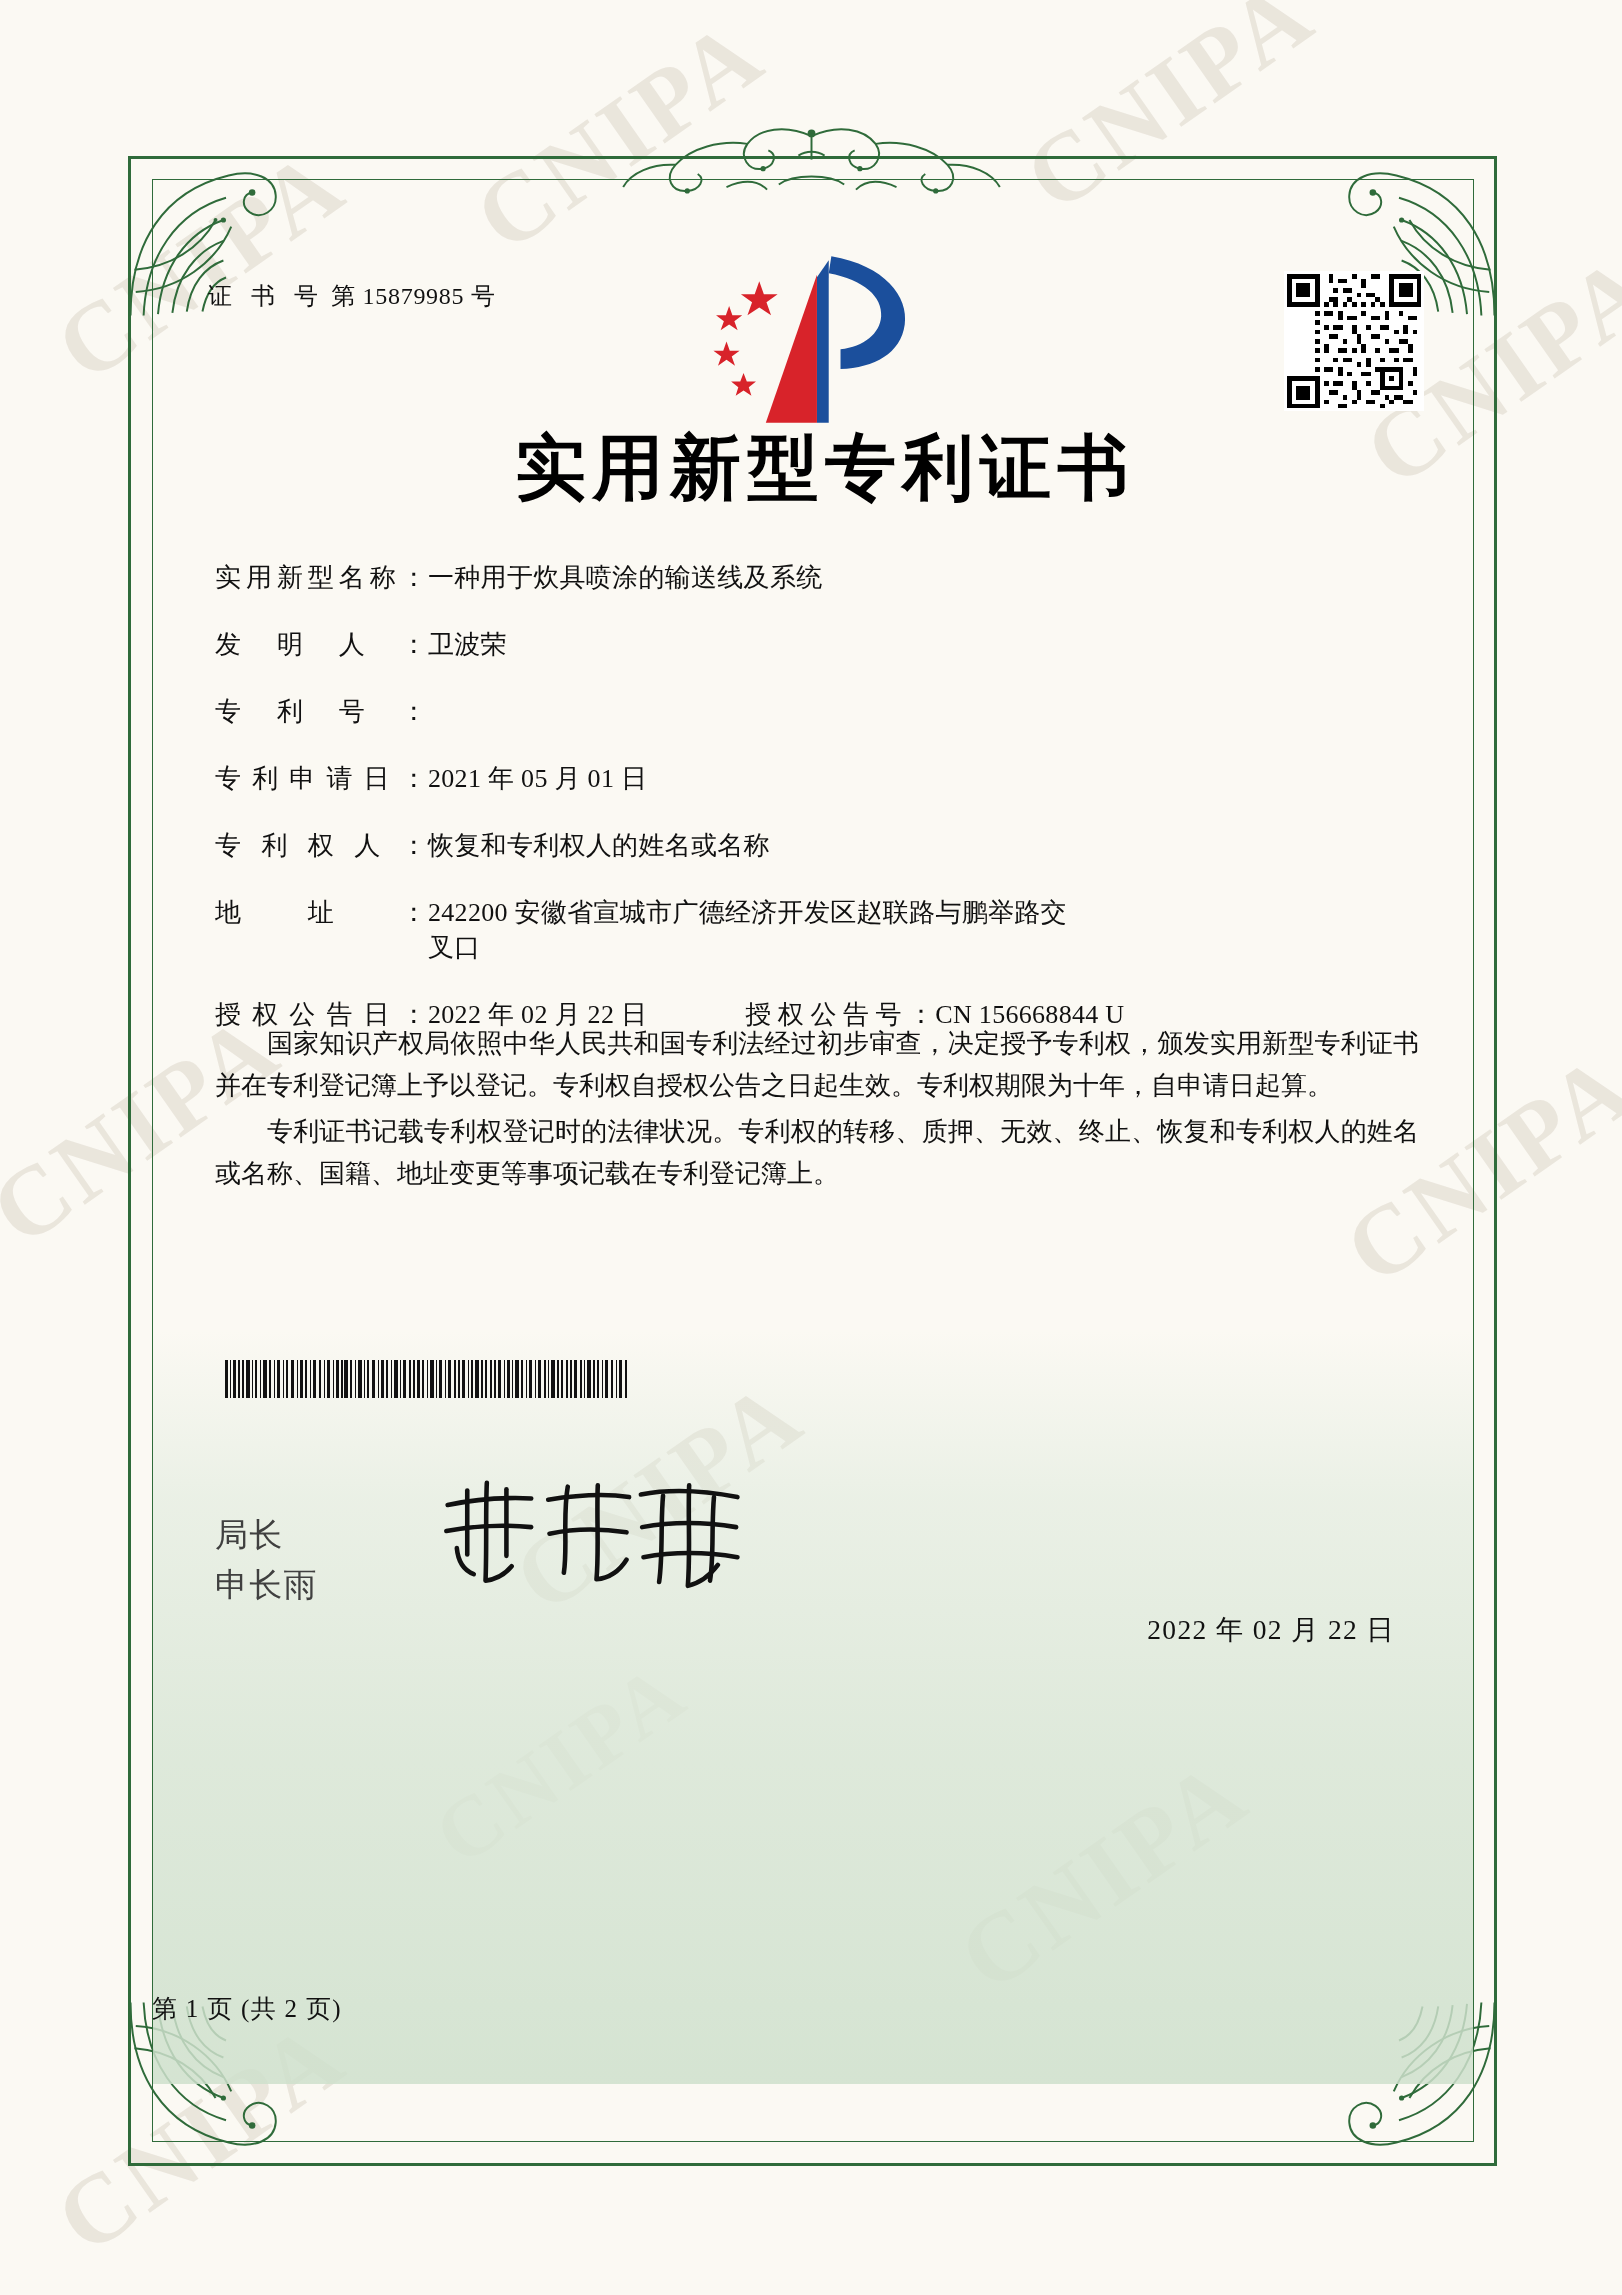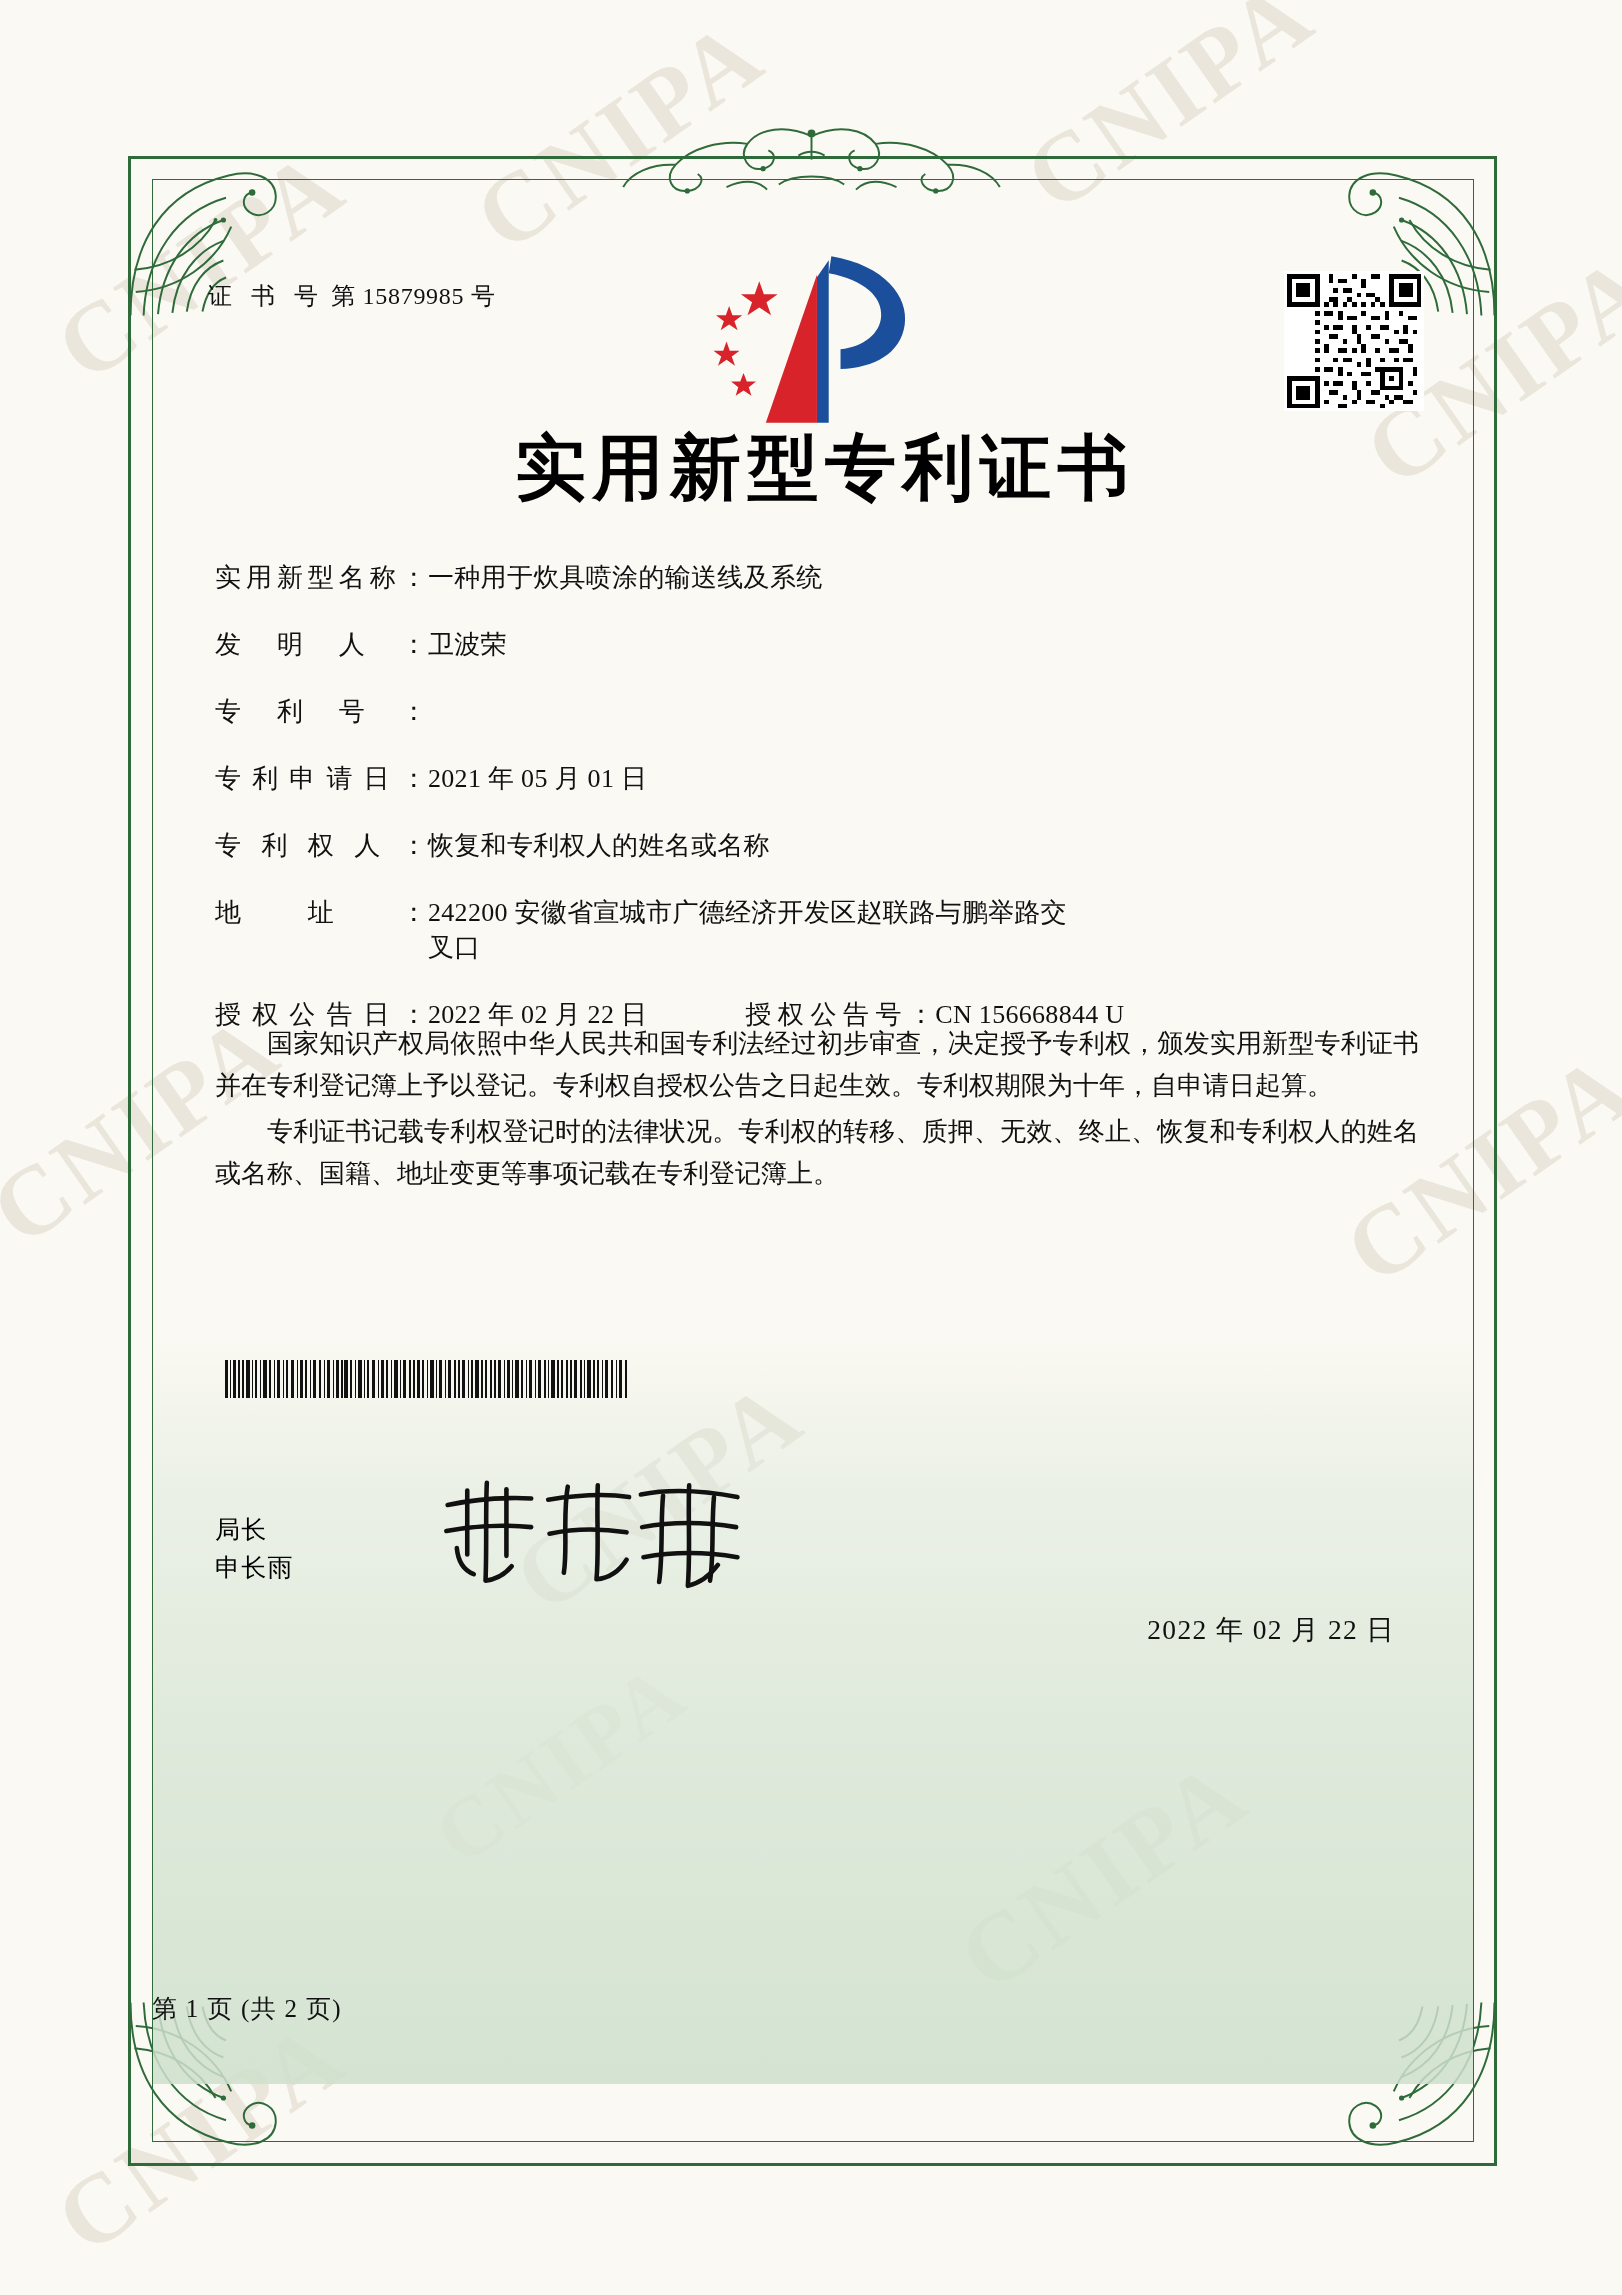--- a/index.html
+++ b/index.html
@@ -217,24 +217,24 @@
     top: 1152px;
     height: 753px;
     background: linear-gradient(180deg, rgba(230,238,228,0.0) 0%, rgba(221,233,219,0.55) 22%, rgba(213,228,211,0.75) 55%, rgba(206,224,204,0.85) 100%);
     pointer-events: none;
   }
 
   .director {
     position: absolute;
     left: 63px;
     top: 1332px;
-    font-size: 25px;
+    font-size: 33px;
     line-height: 1.5;
     letter-spacing: 1.3px;
-    color: #000000;
+    color: #404040;
   }
   .signature {
     position: absolute;
     left: 281px;
     top: 1292px;
     width: 340px;
     height: 124px;
   }
   .signature svg { width: 100%; height: 100%; display: block; }
 

